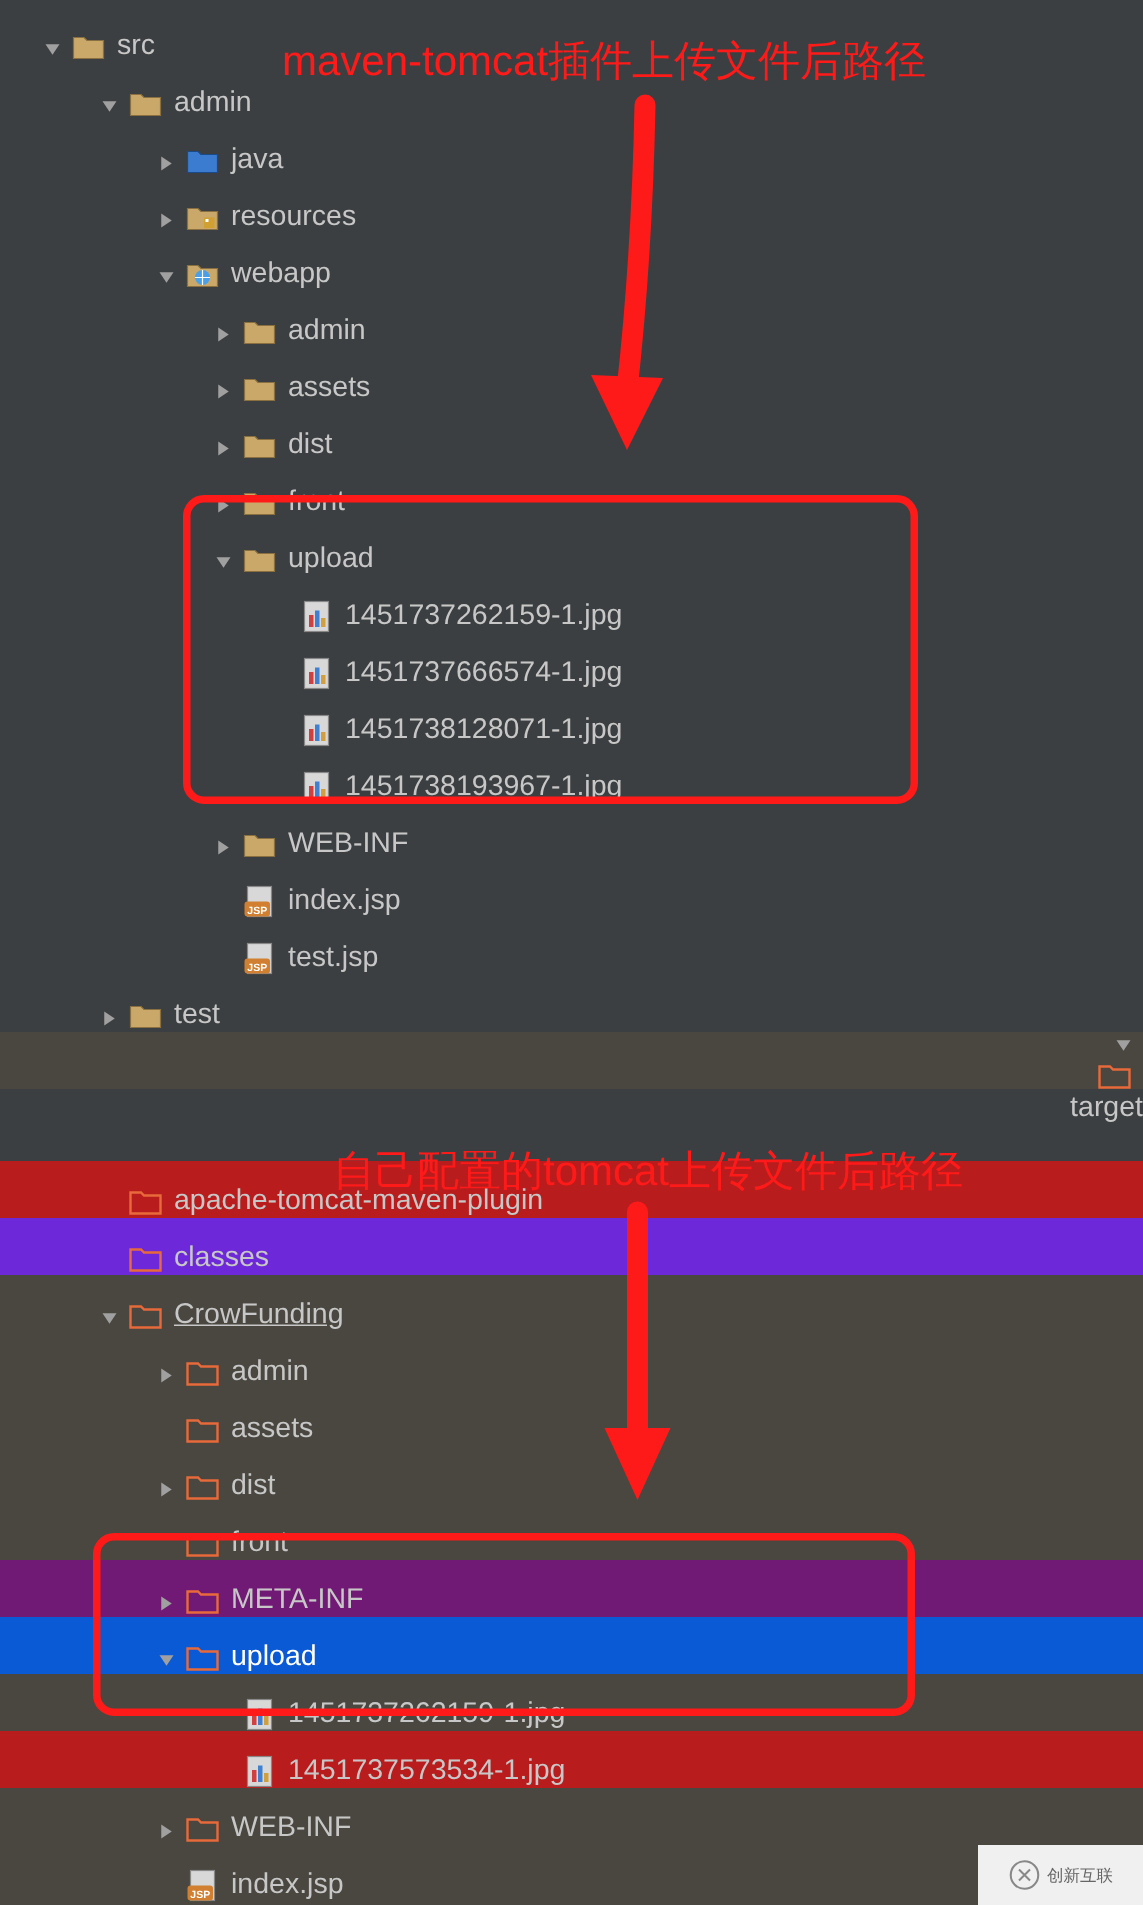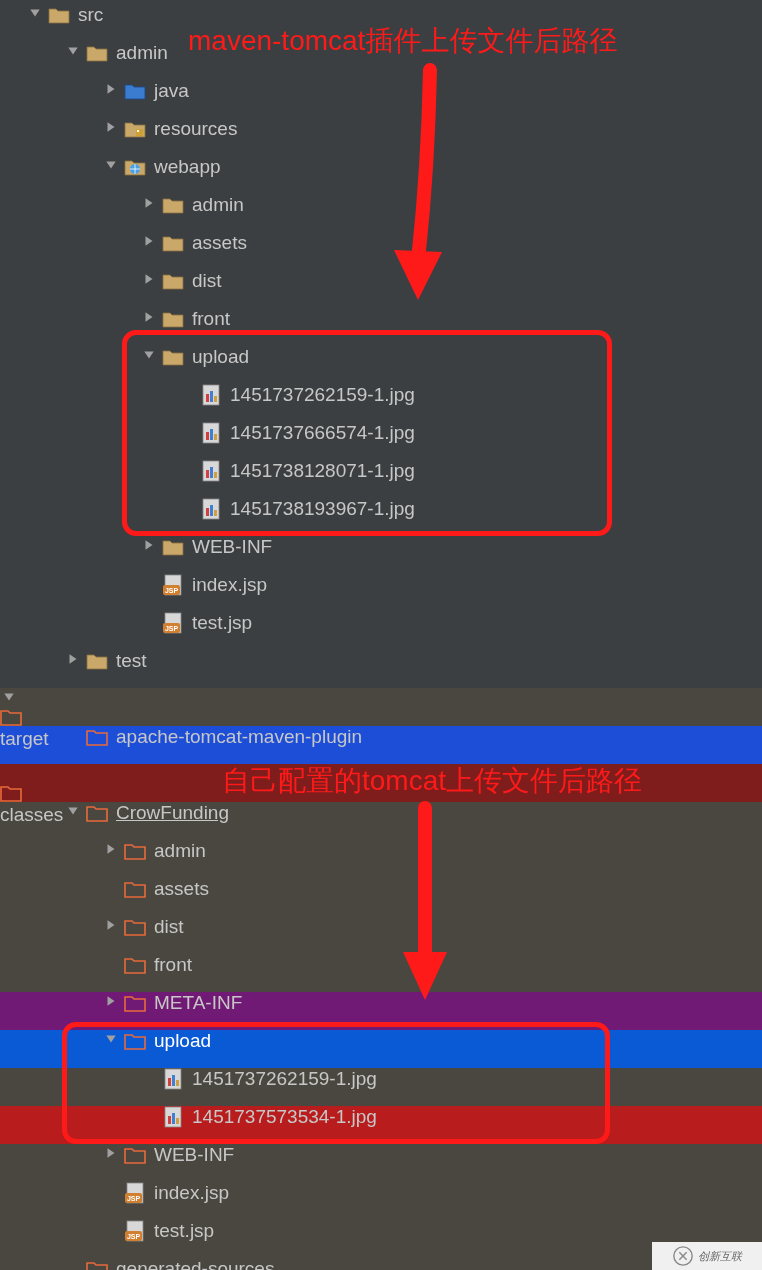--- a/index.html
+++ b/index.html
@@ -9,21 +9,21 @@
     background: #3c3f41;
     font-family: "Helvetica Neue", Arial, sans-serif;
     font-size: 19px;
     color: #c7c7c7;
     position: relative;
     overflow: hidden;
   }
   .tree { padding-top: 4px; }
   .row {
     display: flex;
-    align-items: flex-start;
+    align-items: flex-end;
     height: 38px;
     white-space: nowrap;
   }
   .row.selected {
     background: #0a5ad6;
     color: #fff;
   }
   .indent { display: inline-block; }
   .arrow {
     width: 18px;
@@ -60,28 +60,27 @@
   }
   .arrow-overlay {
     position: absolute;
     pointer-events: none;
   }
   .watermark {
     position: absolute;
     right: 0;
     bottom: 0;
     width: 110px;
-    height: 28px;
+    height: 40px;
     background: rgba(255,255,255,0.92);
     display: flex;
     align-items: center;
     justify-content: center;
     font-size: 11px;
     color: #666;
-    font-style: italic;
   }
 </style>
 </head>
 <body>
 
 <div class="tree" id="tree">
     <div class="row">
       <span class="indent" style="width: 26px;"></span>
       <span class="arrow">
         <svg viewBox="0 0 12 12">
@@ -336,31 +335,31 @@
           <polygon points="2,3 10,3 6,9" fill="#a0a0a0"></polygon>
         </svg>
       </span>
       <span class="icon">
         <svg width="22" height="18" viewBox="0 0 22 18">
           <path d="M1 3 L8 3 L10 5 L21 5 L21 17 L1 17 Z" fill="none" stroke="#e86a3a" stroke-width="1.6"></path>
         </svg>
       </span>
       <span class="label">target</span>
     </div>
-    <div class="row" style="background: #1d4ed8;">
+    <div class="row" style="background: #b91c1c; margin-top: 48px;">
       <span class="indent" style="width: 64px;"></span>
       <span class="arrow"></span>
       <span class="icon">
         <svg width="22" height="18" viewBox="0 0 22 18">
           <path d="M1 3 L8 3 L10 5 L21 5 L21 17 L1 17 Z" fill="none" stroke="#e86a3a" stroke-width="1.6"></path>
         </svg>
       </span>
       <span class="label">apache-tomcat-maven-plugin</span>
     </div>
-    <div class="row" style="background: #7f1d1d; flex-direction: column;">
+    <div class="row" style="background: #6d28d9;">
       <span class="indent" style="width: 64px;"></span>
       <span class="arrow"></span>
       <span class="icon">
         <svg width="22" height="18" viewBox="0 0 22 18">
           <path d="M1 3 L8 3 L10 5 L21 5 L21 17 L1 17 Z" fill="none" stroke="#e86a3a" stroke-width="1.6"></path>
         </svg>
       </span>
       <span class="label">classes</span>
     </div>
     <div class="row" style="background: rgb(73, 71, 63); text-decoration: underline;">

